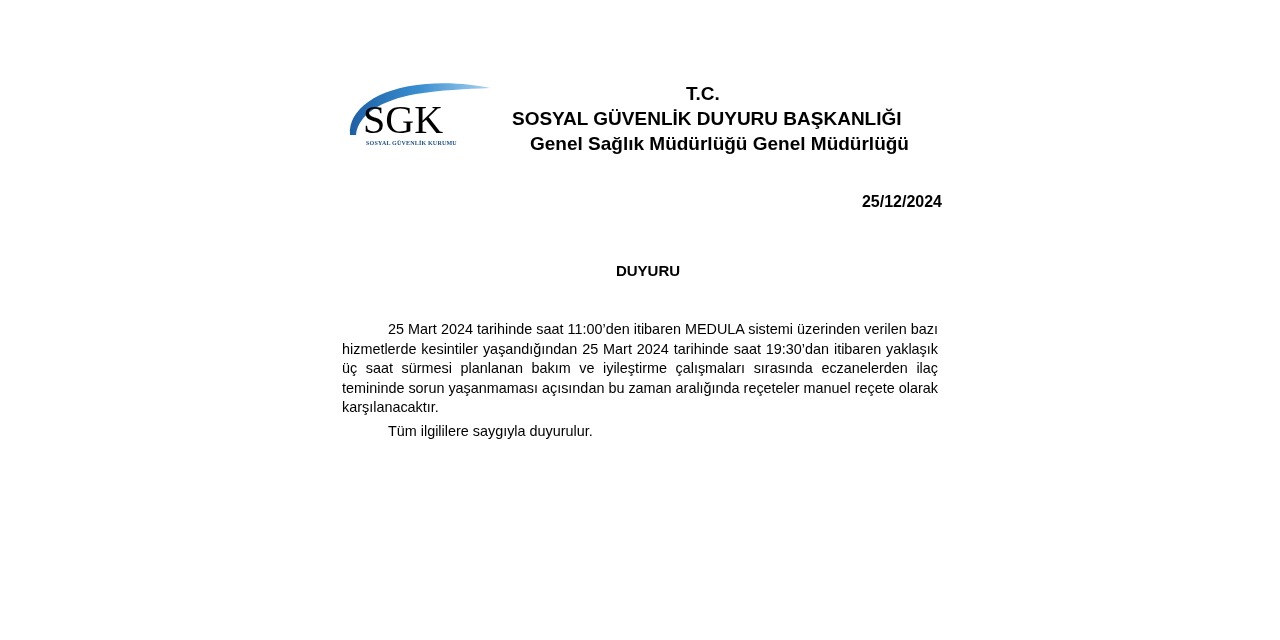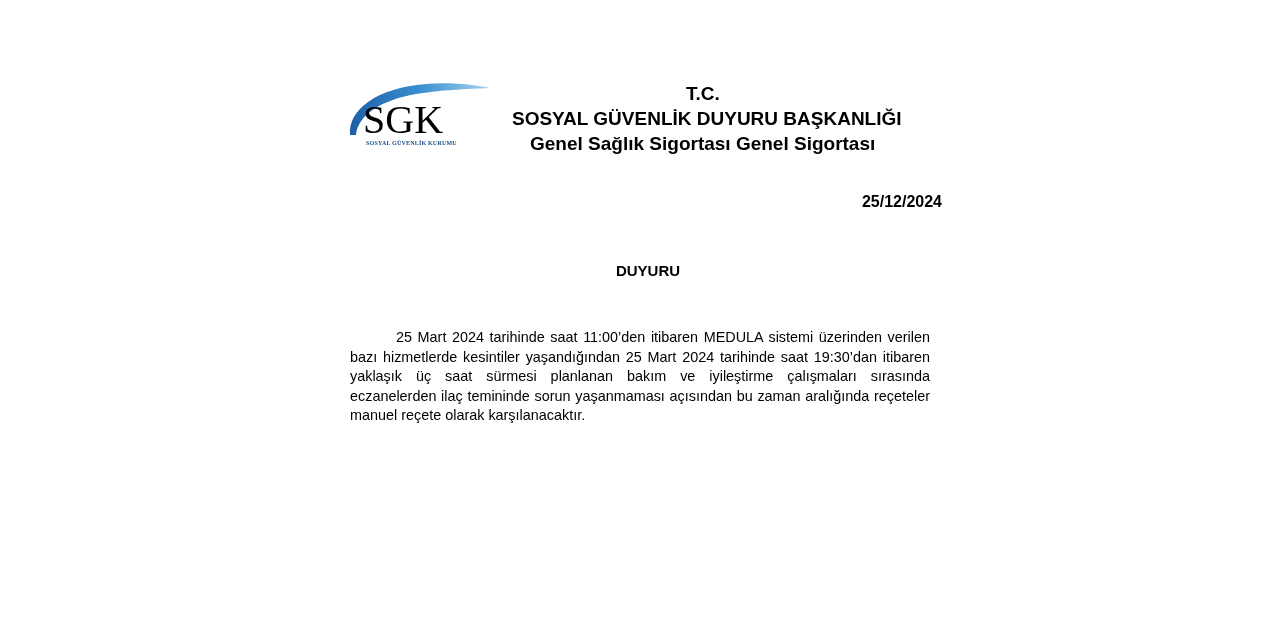--- a/index.html
+++ b/index.html
@@ -91,21 +91,21 @@
     .body-text {
       position: absolute;
       left: 338px;
       top: 316px;
       width: 604px;
       font-size: 14.4px;
       line-height: 19.5px;
       text-align: justify;
     }
     .body-text p {
-      margin: 12px;
+      margin: 4px;
       text-indent: 46px;
     }
   </style>
 </head>
 <body>
 
 <div class="logo">
   <svg width="150" height="75" viewBox="0 0 150 75">
     <defs>
       <linearGradient id="sw" x1="0" y1="0" x2="1" y2="0">
@@ -116,22 +116,23 @@
     </defs>
     <path d="M4 55 C 2 30, 30 8, 80 4 C 105 2, 130 5, 144 8 C 120 9, 95 10, 70 14 C 35 20, 12 35, 10 55 Z" fill="url(#sw)"></path>
   </svg>
   <div class="logo-text">SGK</div>
   <div class="logo-sub">SOSYAL GÜVENLİK KURUMU</div>
 </div>
 
 <div class="header">
   <div class="hdr-tc">T.C.</div>
   <div class="hdr-inst">SOSYAL GÜVENLİK DUYURU BAŞKANLIĞI</div>
-  <div class="hdr-dept">Genel Sağlık Sigortası Genel Sigortası</div>
+  <div class="hdr-dept">Genel Sağlık Müdürlüğü Genel Müdürlüğü</div>
 </div>
 
 <div class="date">25/12/2024</div>
 
 <div class="title">DUYURU</div>
 
 <div class="body-text">
   <p>25 Mart 2024 tarihinde saat 11:00’den itibaren MEDULA  sistemi üzerinden verilen bazı hizmetlerde kesintiler yaşandığından 25 Mart 2024 tarihinde saat 19:30’dan itibaren yaklaşık üç saat sürmesi planlanan bakım ve iyileştirme çalışmaları sırasında eczanelerden ilaç temininde sorun yaşanmaması açısından bu zaman aralığında reçeteler manuel reçete olarak karşılanacaktır.</p>
+  <p>Tüm ilgililere saygıyla duyurulur.</p>
 </div>
 
 </body></html>

